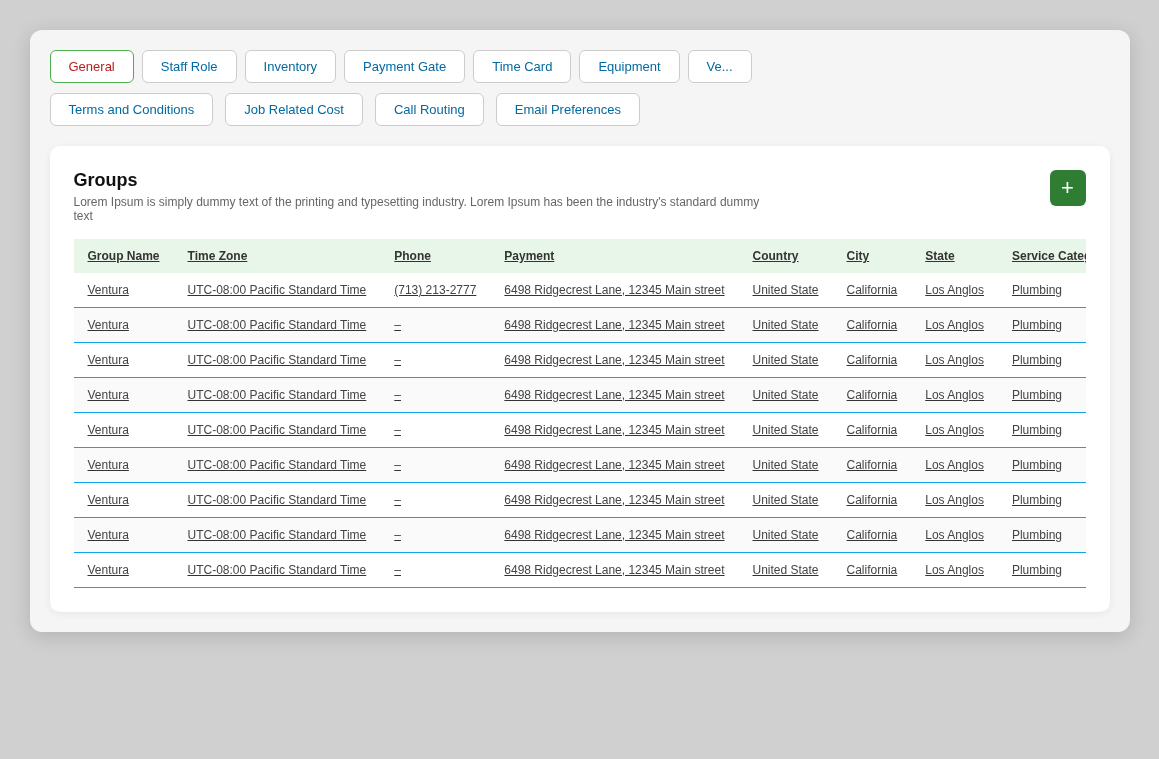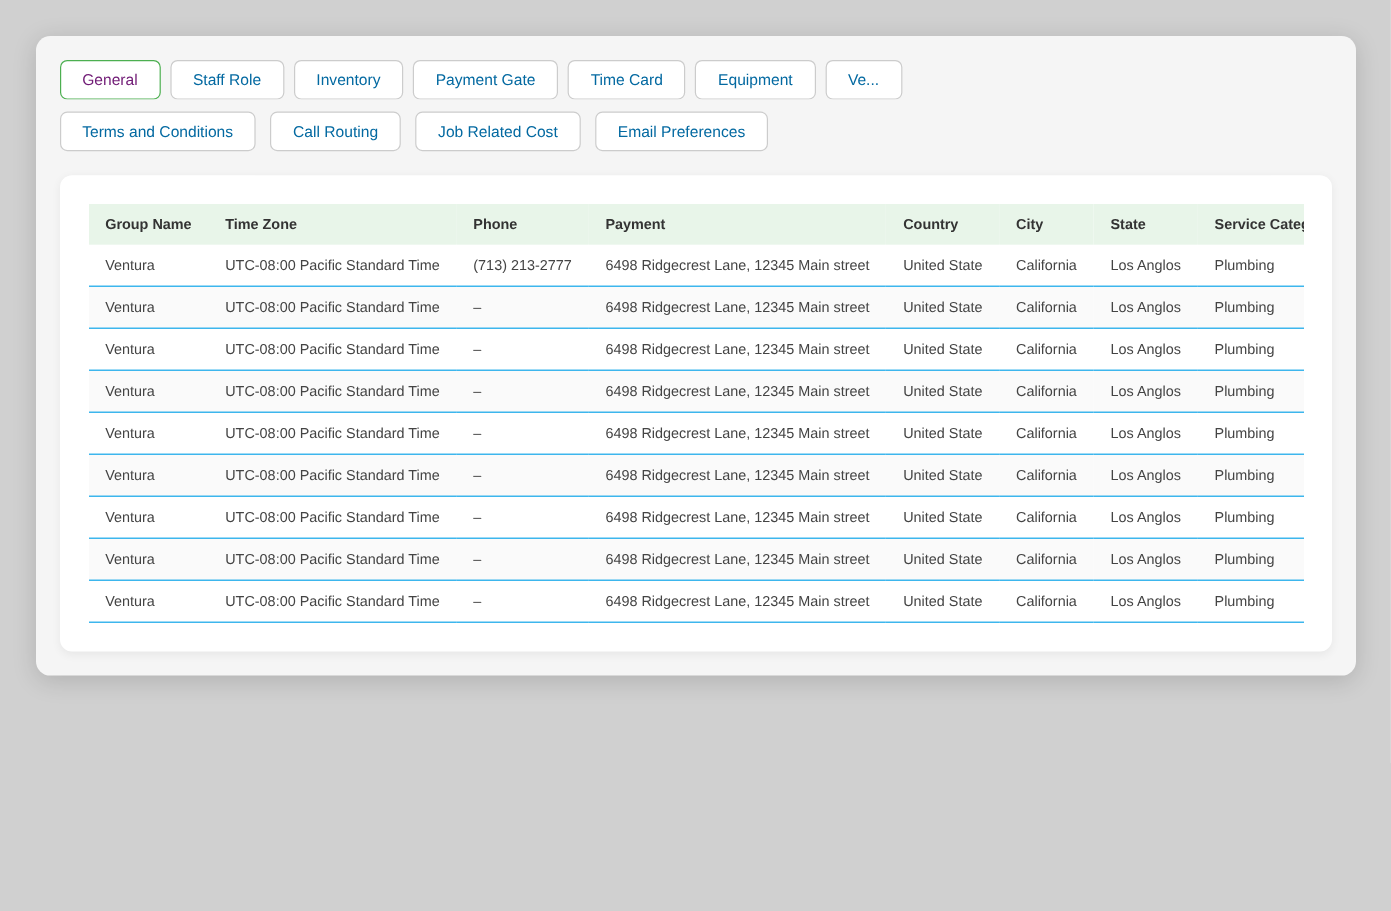--- a/index.html
+++ b/index.html
@@ -37,21 +37,21 @@
       border-radius: 6px;
       border: 1px solid #ccc;
       background: #fff;
       cursor: pointer;
       font-size: 13px;
       color: #0369a1;
       white-space: nowrap;
     }
     .tab-btn.active {
       border-color: #4caf50;
-      color: #701a75;
+      color: #b91c1c;
       background: #fff;
     }
     .content-area {
       background: #fff;
       border-radius: 10px;
       padding: 24px;
       box-shadow: 0 2px 8px rgba(0,0,0,0.06);
       overflow: hidden;
     }
     .groups-header {
@@ -80,20 +80,21 @@
       height: 36px;
       font-size: 22px;
       cursor: pointer;
       display: flex;
       align-items: center;
       justify-content: center;
       flex-shrink: 0;
     }
     .table-wrapper {
       overflow-x: auto;
+      text-decoration: underline;
     }
     table {
       width: 100%;
       border-collapse: collapse;
       min-width: 900px;
     }
     thead tr {
       background: #e8f5e9;
     }
     thead th {
@@ -130,26 +131,33 @@
     <button class="tab-btn">Staff Role</button>
     <button class="tab-btn">Inventory</button>
     <button class="tab-btn">Payment Gate</button>
     <button class="tab-btn">Time Card</button>
     <button class="tab-btn">Equipment</button>
     <button class="tab-btn">Ve...</button>
   </div>
 
   <div class="tabs-row2">
     <button class="tab-btn">Terms and Conditions</button>
+    <button class="tab-btn">Job Related Cost</button>
     <button class="tab-btn">Call Routing</button>
-    <button class="tab-btn">Job Related Cost</button>
     <button class="tab-btn">Email Preferences</button>
   </div>
 
   <div class="content-area">
+    <div class="groups-header">
+      <div>
+        <div class="groups-title">Groups</div>
+        <div class="groups-desc">Lorem Ipsum is simply dummy text of the printing and typesetting industry. Lorem Ipsum has been the industry's standard dummy text</div>
+      </div>
+      <button class="add-btn">+</button>
+    </div>
 
     <div class="table-wrapper">
       <table>
         <thead>
           <tr>
             <th>Group Name</th>
             <th>Time Zone</th>
             <th>Phone</th>
             <th>Payment</th>
             <th>Country</th>

